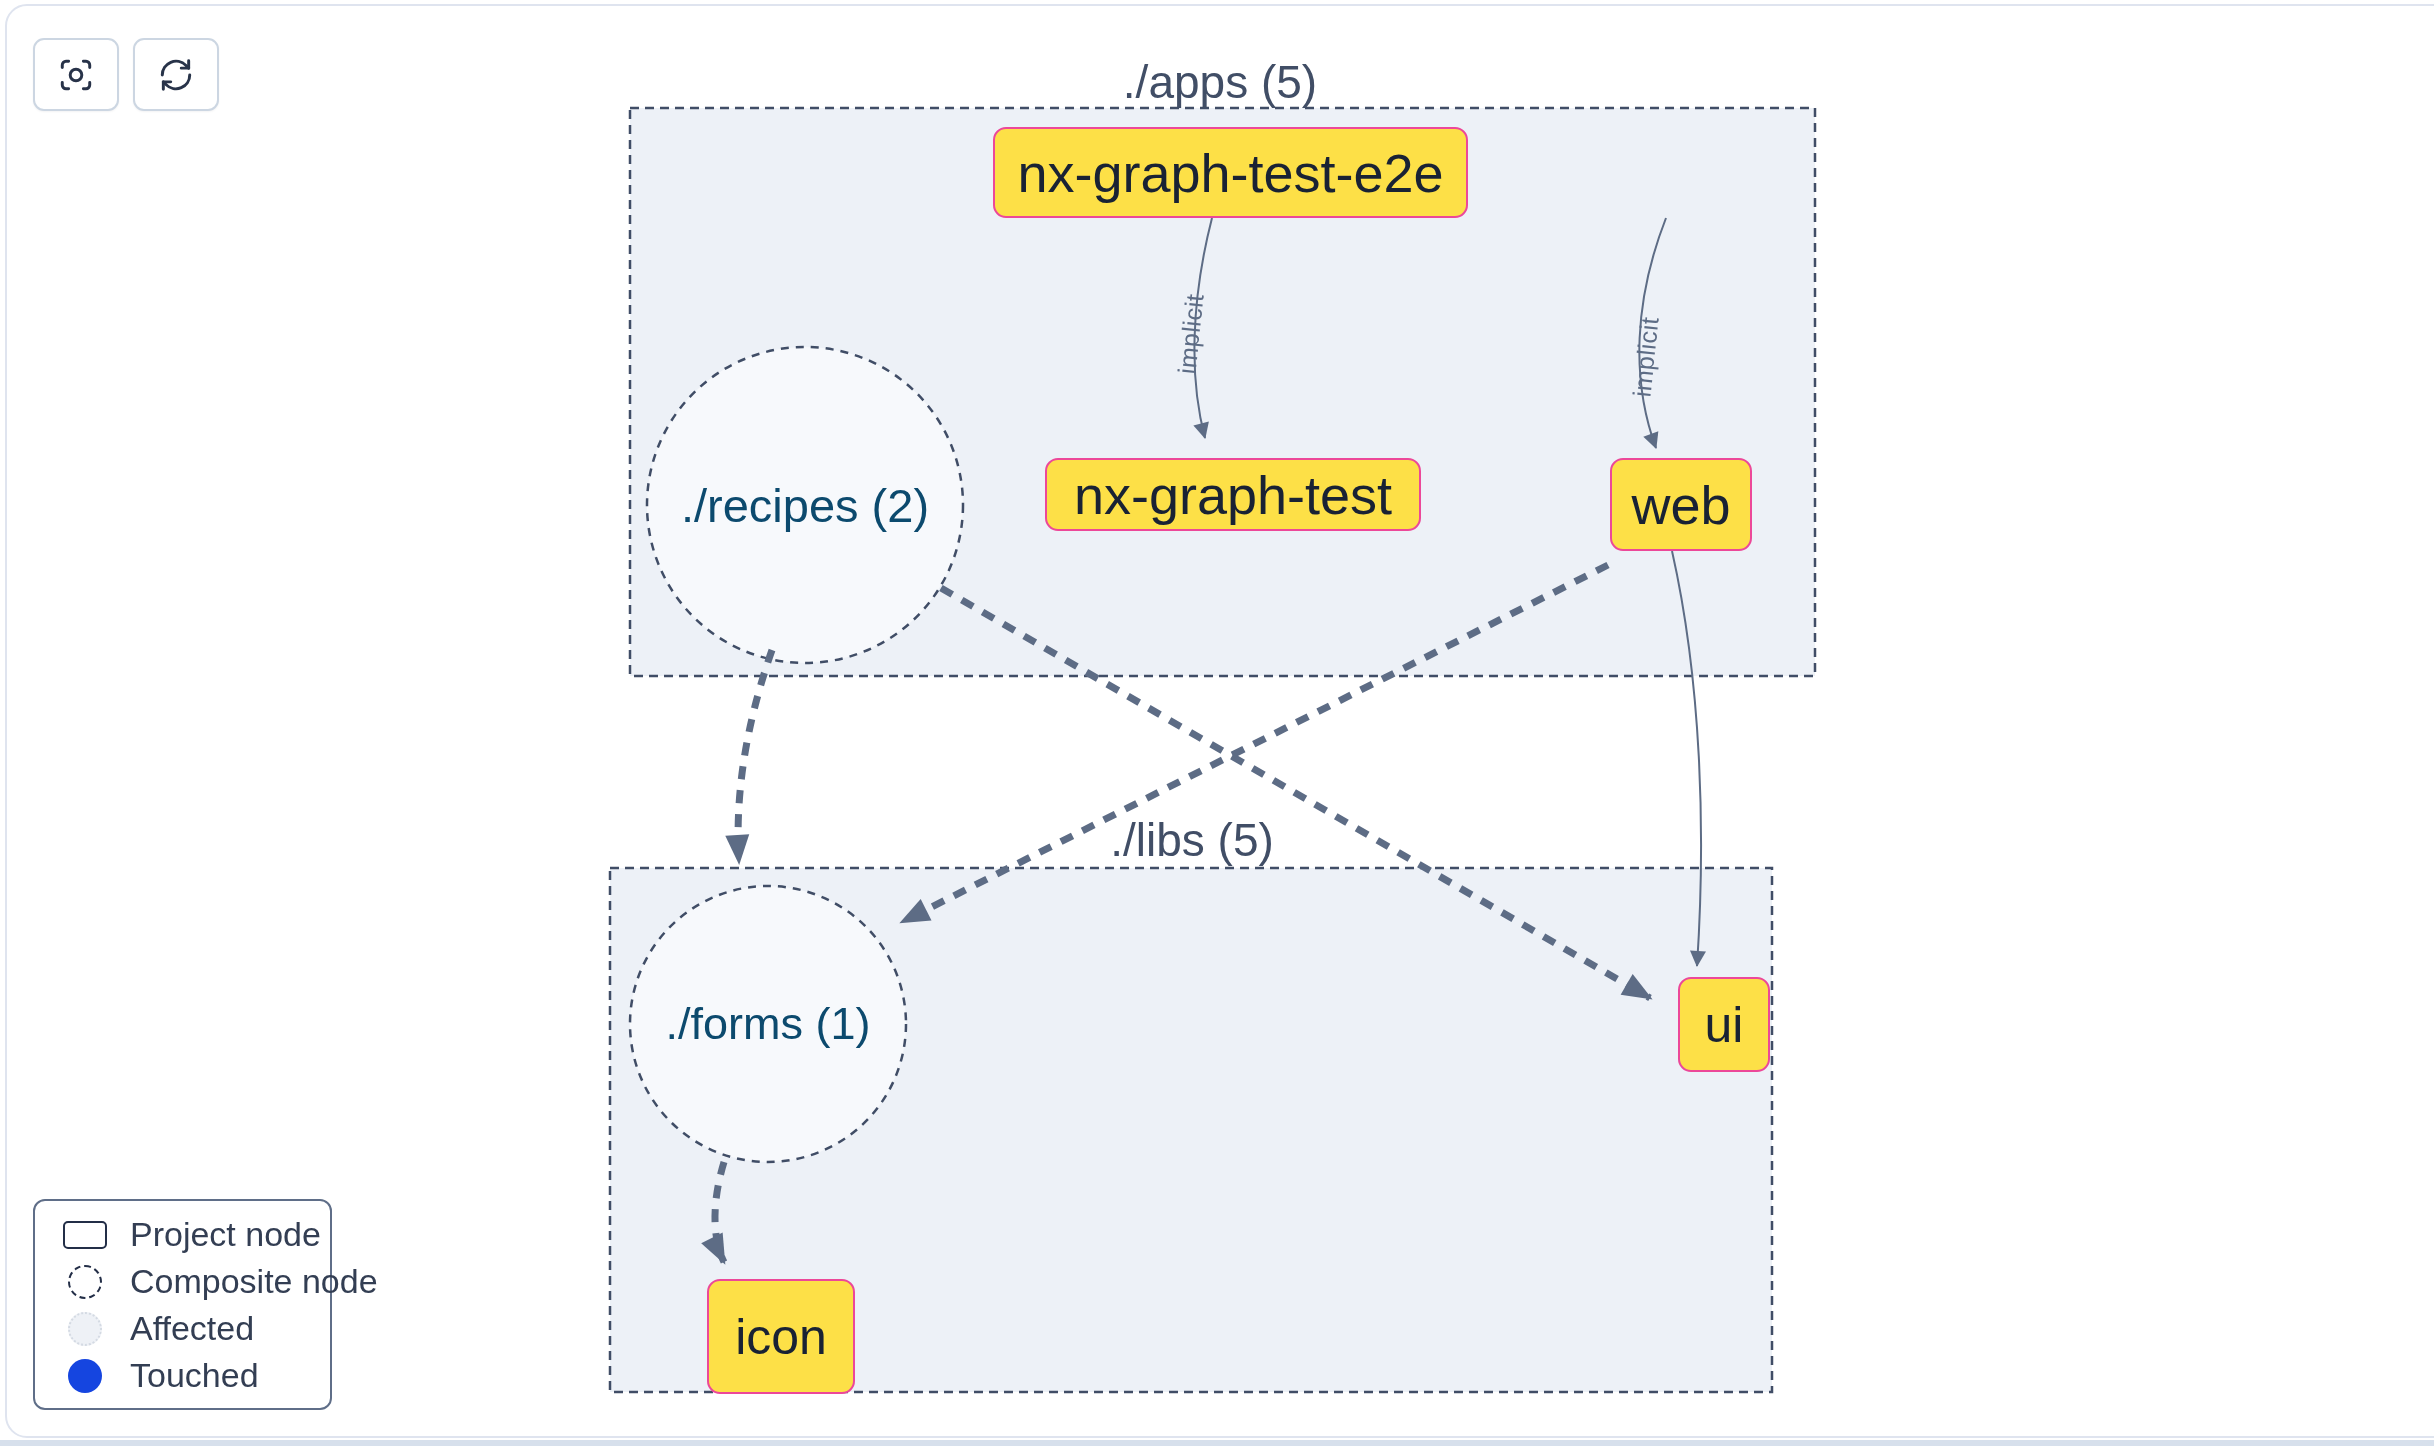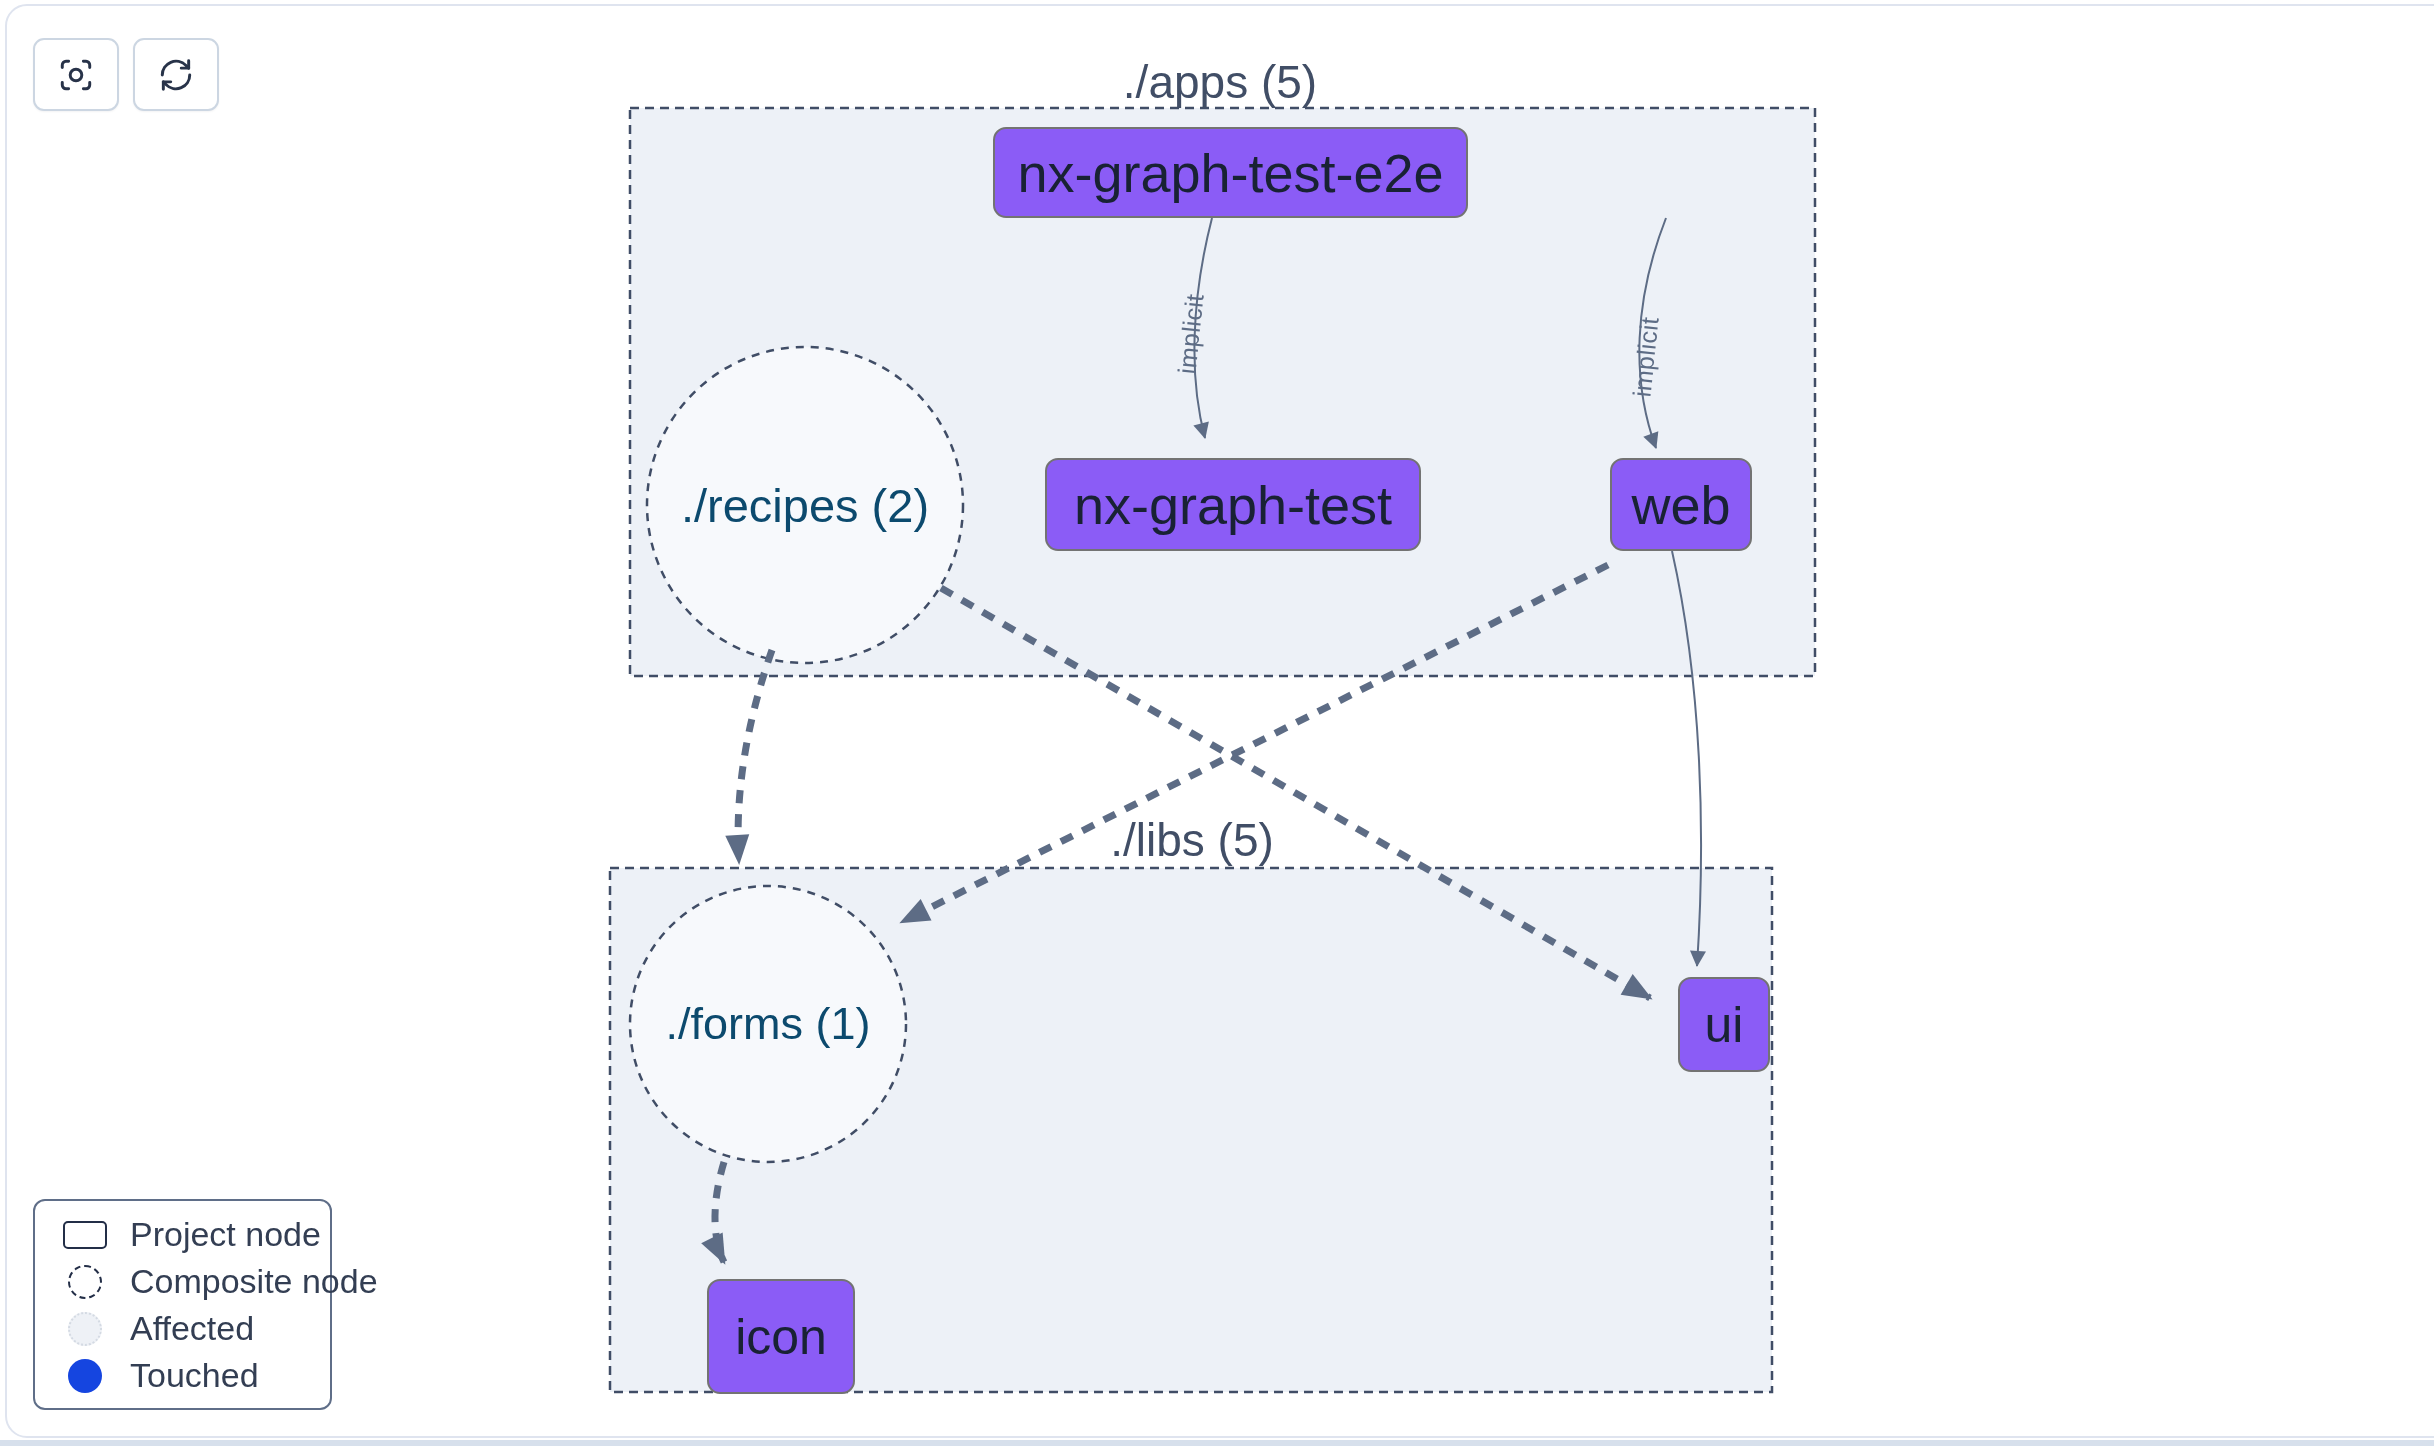--- a/index.html
+++ b/index.html
@@ -18,21 +18,21 @@
   .tool-btn svg{stroke:#283349;fill:none;stroke-width:2.8;stroke-linecap:round;stroke-linejoin:round;}
 
   
   #graph{position:absolute;left:0;top:0;width:2434px;height:1446px;}
 
   
   .group-title{position:absolute;transform:translate(-50%,-50%);font-size:46px;color:#414e66;white-space:nowrap;}
 
   
   .node{position:absolute;display:flex;align-items:center;justify-content:center;
-        background:#8b5cf6;border:2px solid #737373;border-radius:13px;color:#192234;
+        background:#fde047;border:2px solid #ec4899;border-radius:13px;color:#192234;
         font-size:54px;white-space:nowrap;cursor:pointer;box-sizing:border-box;}
   .node.small{font-size:50px;margin-left:12px;}
 
   
   .circle-label{position:absolute;transform:translate(-50%,-50%);color:#0c4a6e;font-size:47px;white-space:nowrap;}
 
   
   .edge-label{position:absolute;transform:translate(-50%,-50%) rotate(-84deg);font-size:25px;
               color:#5d6c85;letter-spacing:.5px;white-space:nowrap;}
 
@@ -94,21 +94,21 @@
       <path d="M30 4.5 v7 h-7"></path>
       <path d="M31 18 a13 13 0 0 1 -22.2 9.2 L6 24.5"></path>
       <path d="M6 31.5 v-7 h7"></path>
     </svg>
   </div>
 
   <div class="group-title" style="left:1220px;top:82px;">./apps (5)</div>
   <div class="group-title" style="left:1192px;top:840px;">./libs (5)</div>
 
   <div class="node" style="left:993px;top:127px;width:475px;height:91px;">nx-graph-test-e2e</div>
-  <div class="node" style="left:1045px;top:458px;width:376px;height:93px;">nx-graph-test</div>
+  <div class="node" style="left:1045px;top:458px;width:376px;height:73px;">nx-graph-test</div>
   <div class="node" style="left:1610px;top:458px;width:142px;height:93px;">web</div>
   <div class="node small" style="left:1666px;top:977px;width:92px;height:95px;">ui</div>
   <div class="node small" style="left:695px;top:1279px;width:148px;height:115px;">icon</div>
 
   <div class="circle-label" style="left:805px;top:505px;">./recipes (2)</div>
   <div class="circle-label" style="left:768px;top:1024px;font-size:45px;">./forms (1)</div>
 
   <div class="edge-label" style="left:1191px;top:334px;">implicit</div>
   <div class="edge-label" style="left:1646px;top:357px;">implicit</div>
 

